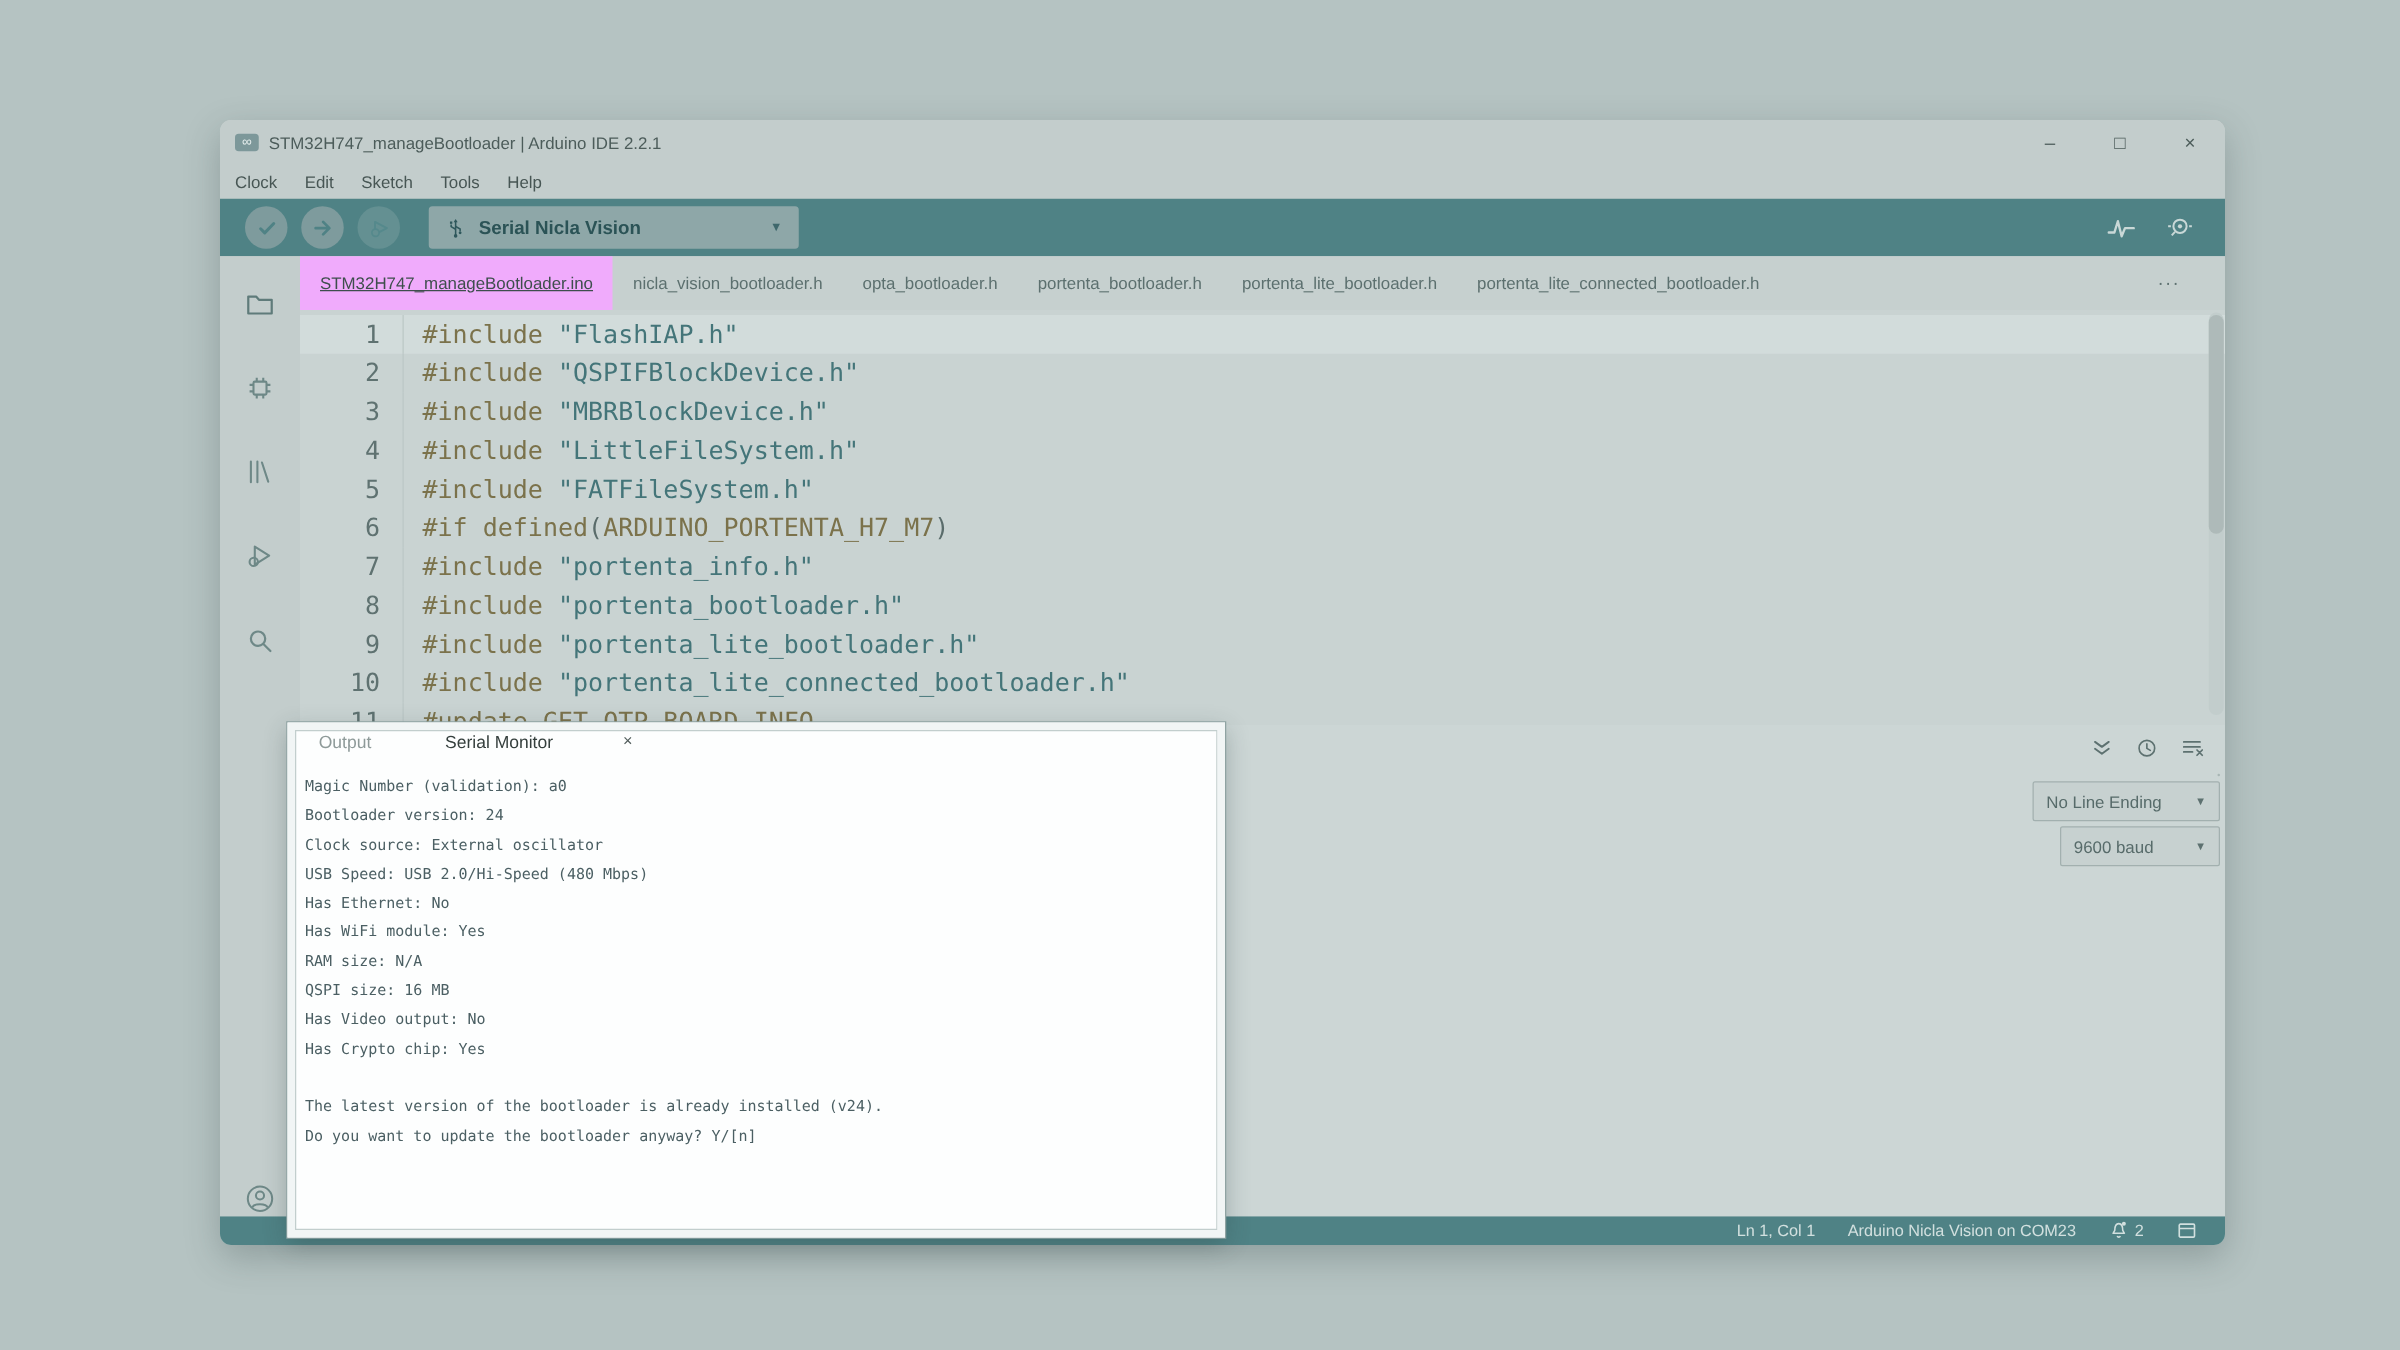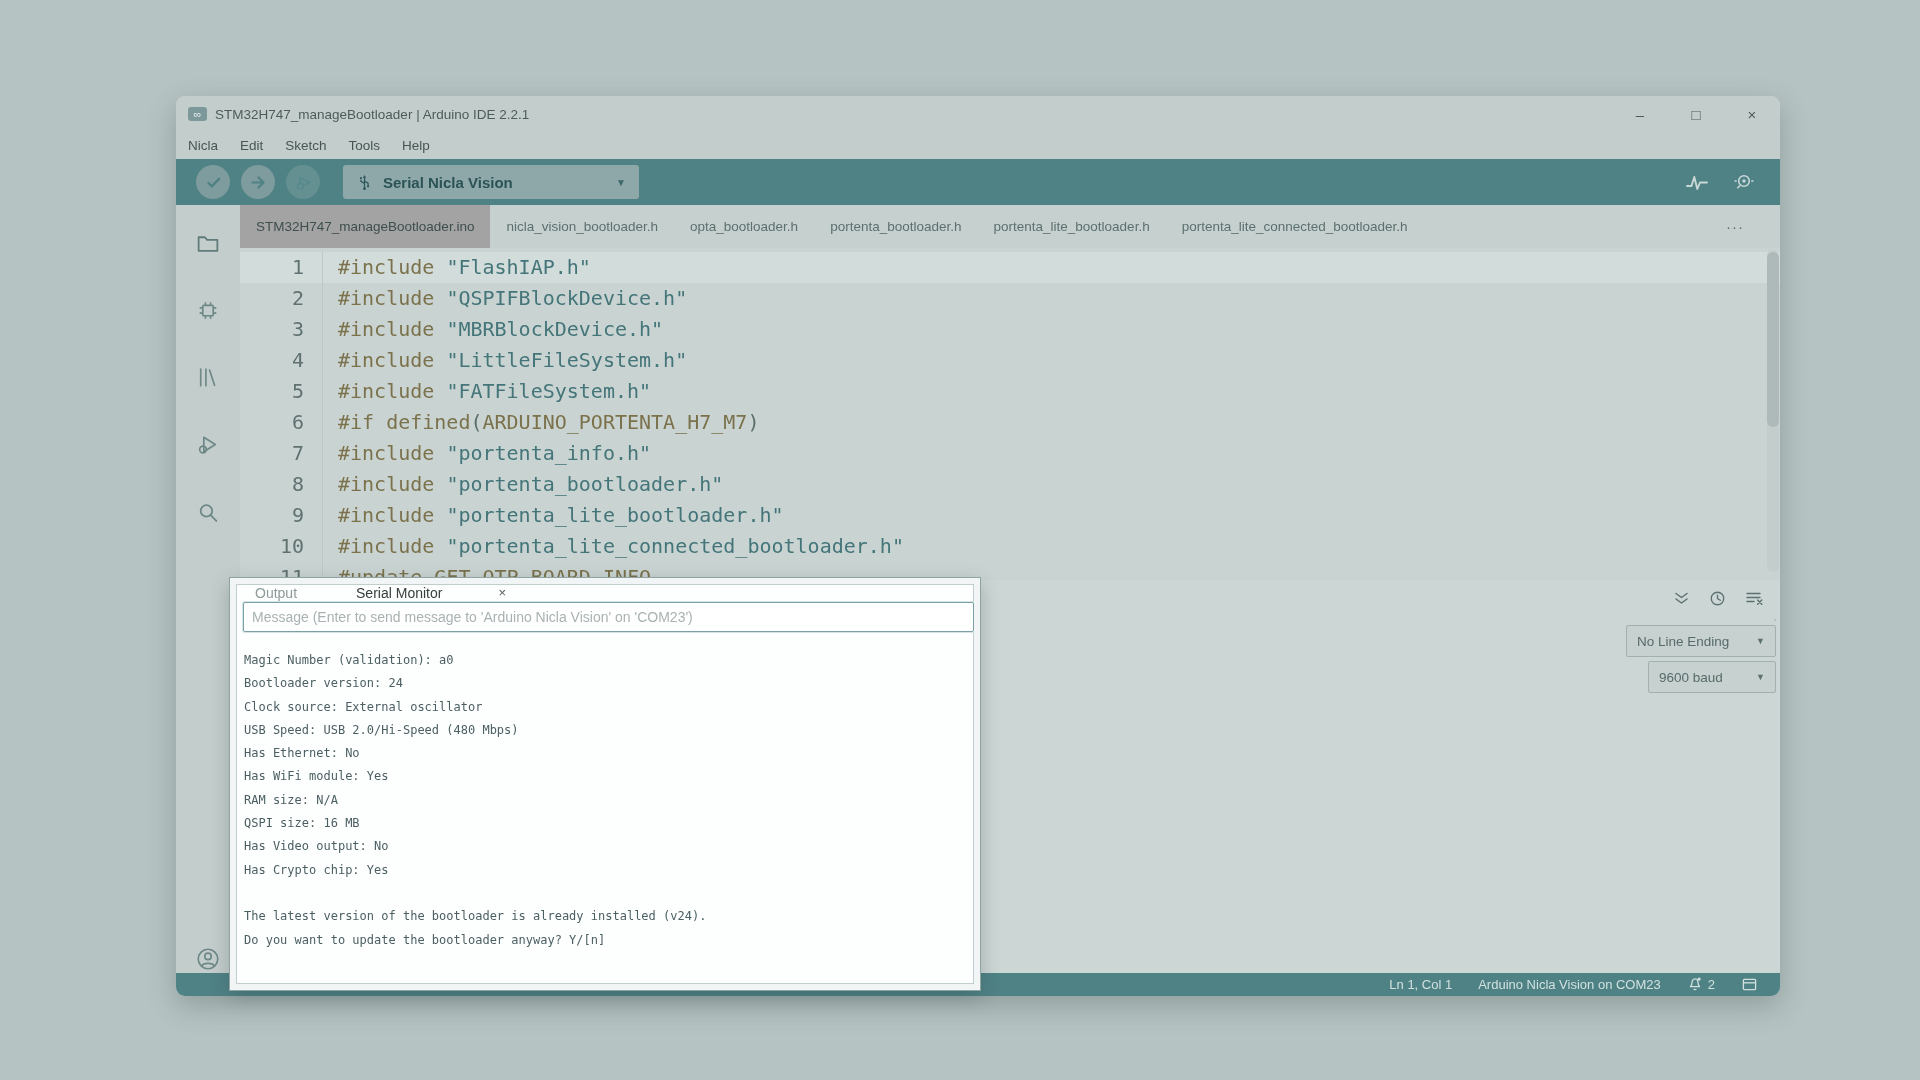--- a/index.html
+++ b/index.html
@@ -30,21 +30,21 @@
   .board-selector .caret{margin-left:auto;color:#3f686c;font-size:10px;}
   .tb-right{position:absolute;right:24px;top:0;height:46px;display:flex;align-items:center;gap:23px;color:#c9d8d7;}
 
   .main{display:flex;height:768px;}
   .sidebar{width:64px;background:#c3cdcc;position:relative;flex:none;}
   .sb-icon{position:absolute;left:50%;transform:translateX(-50%);color:#6e8887;}
   .editor{flex:1;display:flex;flex-direction:column;min-width:0;}
 
   .tabbar{height:43px;background:#c6d0cf;display:flex;align-items:stretch;position:relative;}
   .tab{display:flex;align-items:center;padding:0 16px;font-size:13.5px;color:#5c706f;white-space:nowrap;}
-  .tab.active{background:#a3a3a3;color:#3e4e4d;}
+  .tab.active{background:#f0abfc;color:#3e4e4d;text-decoration:underline;}
   .tab-more{position:absolute;right:36px;top:0;height:100%;display:flex;align-items:center;
             color:#5c706f;font-size:15px;letter-spacing:1px;}
 
   .code{height:330px;position:relative;background:#c9d3d2;font-family:"DejaVu Sans Mono",monospace;
         font-size:20px;overflow:hidden;padding-top:4px;box-sizing:content-box;}
   .code-line{display:flex;height:31px;line-height:31px;white-space:pre;}
   .code-line.hl{background:#d2dcdb;}
   .ln{width:64px;text-align:right;color:#5f7271;flex:none;}
   .code-text{margin-left:18px;border-left:1px solid #bcc7c6;padding-left:15px;}
   .c-pp{color:#7b724b;} .c-str{color:#447579;} .c-pl{color:#5a6c6b;}
@@ -93,21 +93,21 @@
       <span class="app-icon">∞</span>
       <span class="title">STM32H747_manageBootloader | Arduino IDE 2.2.1</span>
       <div class="win-controls">
         <span>–</span>
         <span>□</span>
         <span>×</span>
       </div>
     </div>
 
     <div class="menubar" id="menubar">
-        <span class="menu-item">Nicla</span>
+        <span class="menu-item">Clock</span>
         <span class="menu-item">Edit</span>
         <span class="menu-item">Sketch</span>
         <span class="menu-item">Tools</span>
         <span class="menu-item">Help</span>
       </div>
 
     <div class="toolbar">
       <button class="tb-btn">
         <svg width="19" height="19" viewBox="0 0 19 19" fill="none">
           <path d="M4.5 10l3.3 3.3L15 5.8" stroke="#4f8285" stroke-width="2.4" stroke-linecap="round" stroke-linejoin="round"></path>
@@ -250,21 +250,20 @@
       </svg>
     </div>
   </div>
 
   <div class="highlight-panel">
     <div class="sm-tabs">
       <span class="sm-tab-output">Output</span>
       <span class="sm-tab-active">Serial Monitor</span>
       <span class="sm-close">×</span>
     </div>
-    <input class="sm-input" placeholder="Message (Enter to send message to 'Arduino Nicla Vision' on 'COM23')" style="">
     <pre class="sm-output" id="sm-output">Magic Number (validation): a0
 Bootloader version: 24
 Clock source: External oscillator
 USB Speed: USB 2.0/Hi-Speed (480 Mbps)
 Has Ethernet: No
 Has WiFi module: Yes
 RAM size: N/A
 QSPI size: 16 MB
 Has Video output: No
 Has Crypto chip: Yes

